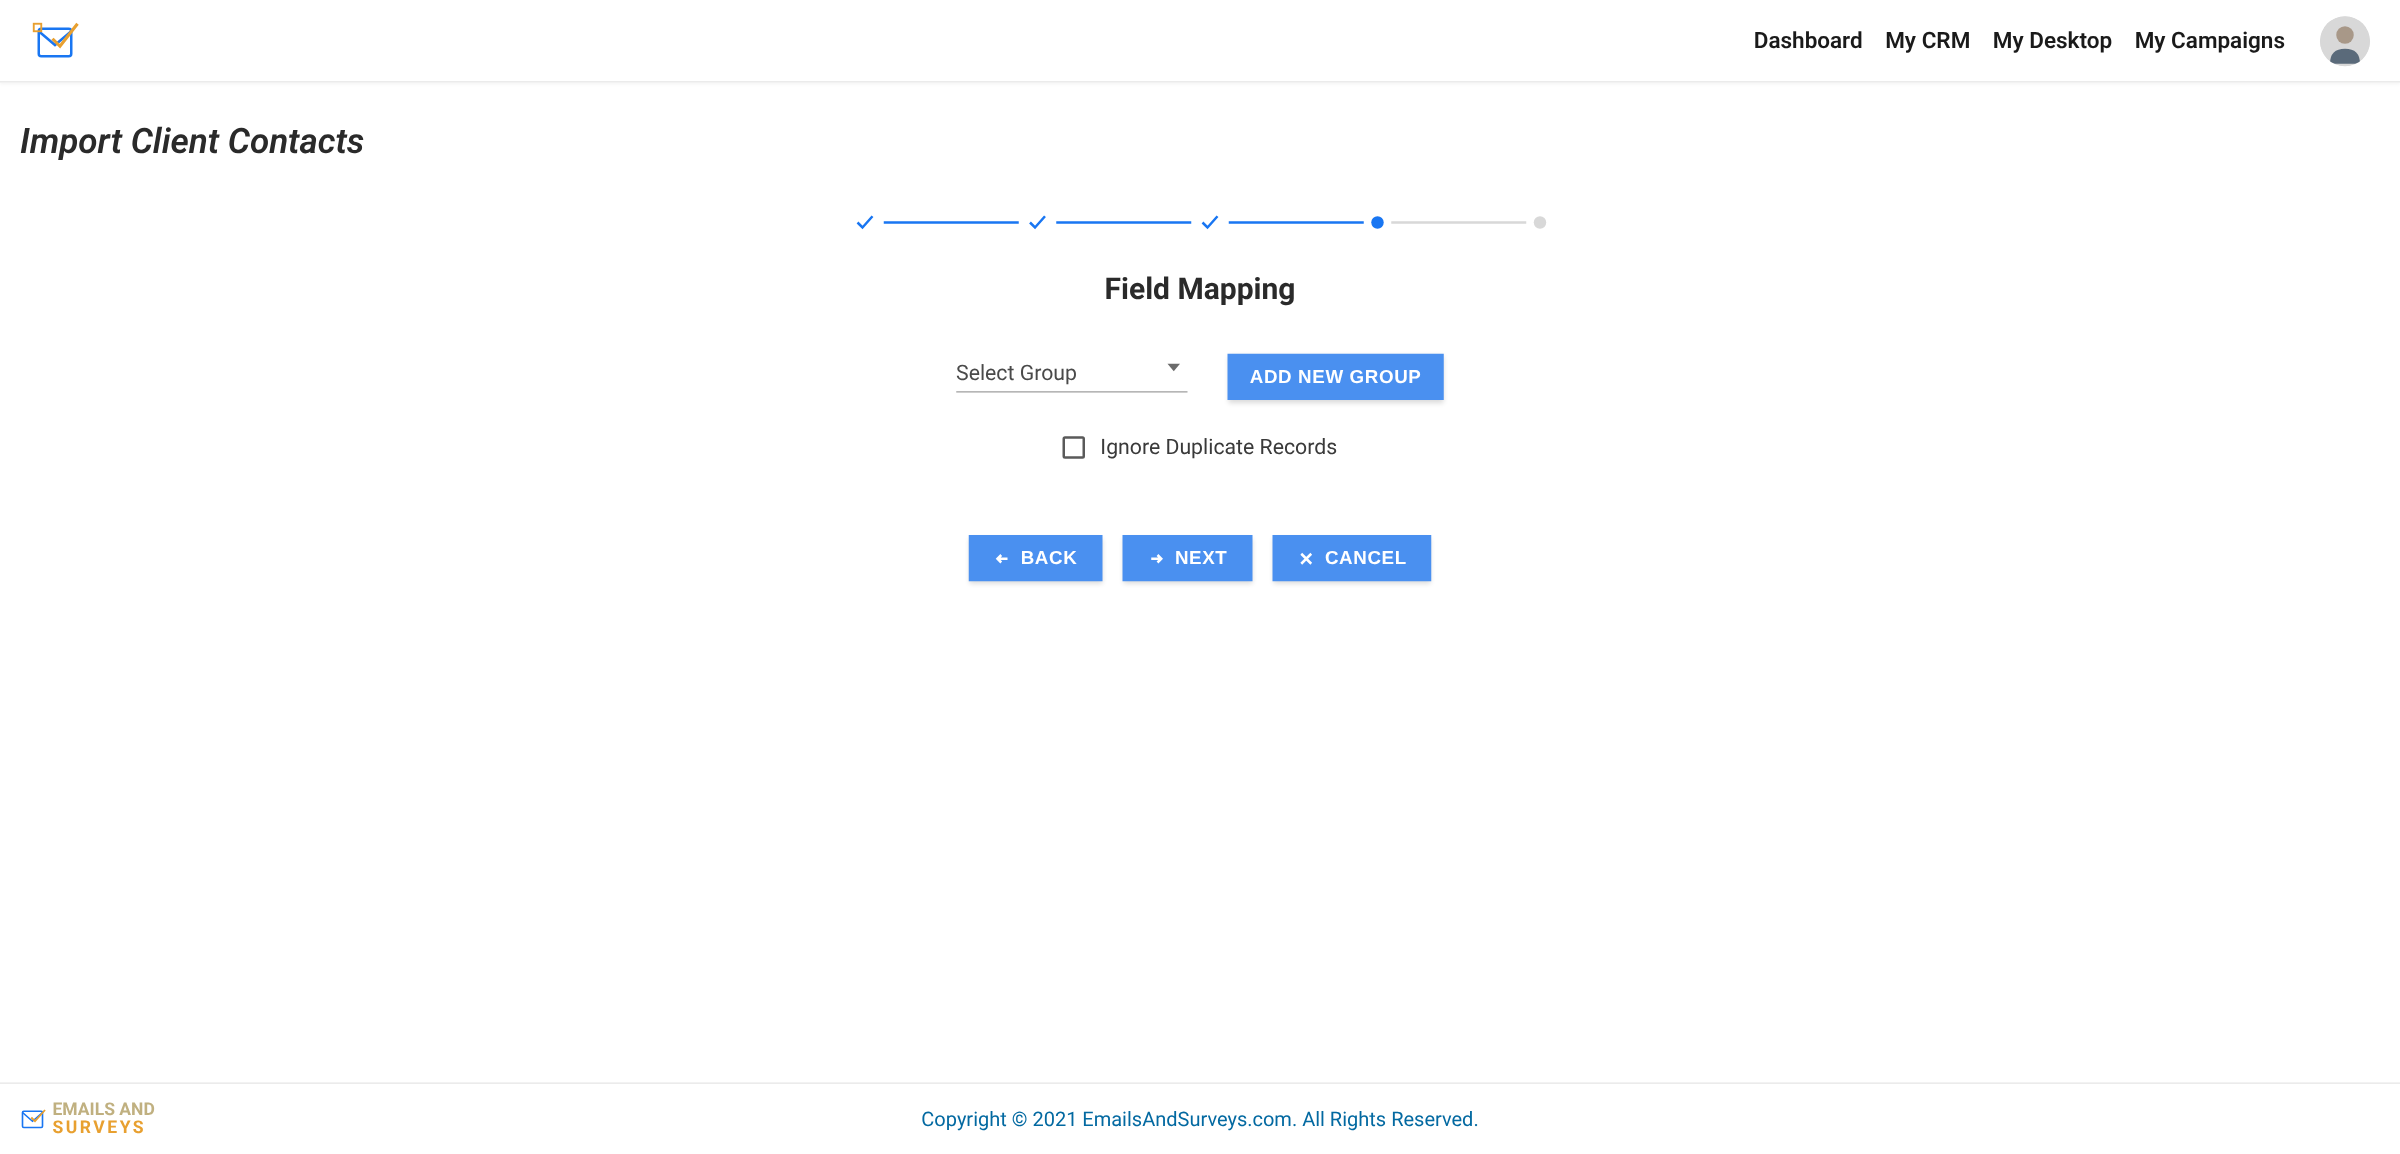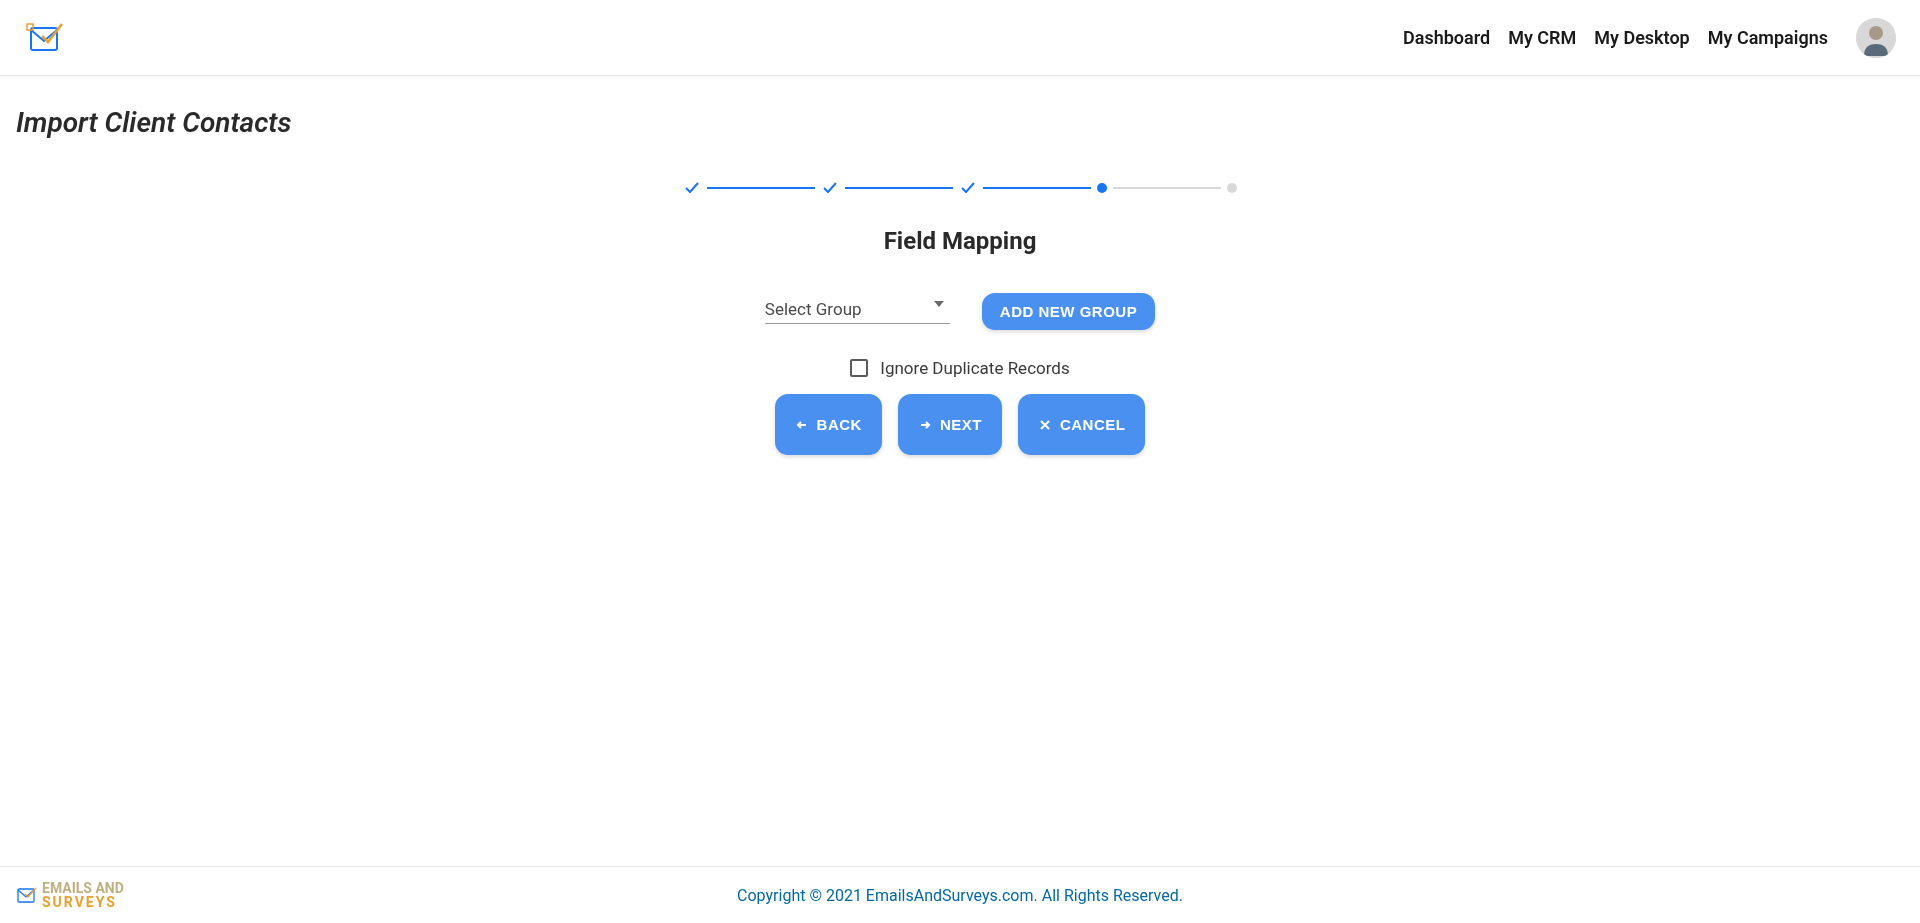--- a/index.html
+++ b/index.html
@@ -14,21 +14,21 @@
       display: flex;
       flex-direction: column;
     }
     .header {
       display: flex;
       justify-content: space-between;
       align-items: center;
       padding: 10px 24px;
       border-bottom: 1px solid #e5e5e5;
       box-shadow: 0 1px 3px rgba(0,0,0,0.05);
-      height: 76px;
+      height: 66px;
     }
     .logo {
       width: 40px;
       height: 40px;
       position: relative;
     }
     .nav {
       display: flex;
       align-items: center;
       gap: 18px;
@@ -140,60 +140,60 @@
       height: 0;
       border-left: 5px solid transparent;
       border-right: 5px solid transparent;
       border-top: 6px solid #6b6b6b;
     }
     .btn {
       font-size: 15px;
       font-weight: 600;
       letter-spacing: 0.5px;
       border: none;
-      border-radius: 13px;
+      border-radius: 0;
       cursor: pointer;
       display: inline-flex;
       align-items: center;
       gap: 8px;
       box-shadow: 0 2px 4px rgba(0,0,0,0.15);
       text-align: right;
     }
     .btn-primary {
       background: #4a90f0;
       color: #ffffff;
       padding: 10px 18px;
     }
     .checkbox-row {
       display: flex;
       align-items: center;
       justify-content: center;
       gap: 12px;
-      margin-bottom: 16px;
+      margin-bottom: 60px;
     }
     .checkbox {
       width: 18px;
       height: 18px;
       border: 2px solid #5a5a5a;
       border-radius: 2px;
       cursor: pointer;
     }
     .checkbox-label {
       font-size: 17px;
       color: #3a3a3a;
     }
     .button-row {
       display: flex;
       justify-content: center;
       gap: 16px;
     }
     .btn-action {
       background: #4a90f0;
       color: #ffffff;
-      padding: 22px 20px;
+      padding: 10px 20px;
       text-transform: uppercase;
     }
     .btn-action svg {
       width: 14px;
       height: 14px;
     }
     .footer {
       display: flex;
       align-items: center;
       padding: 14px 16px;

